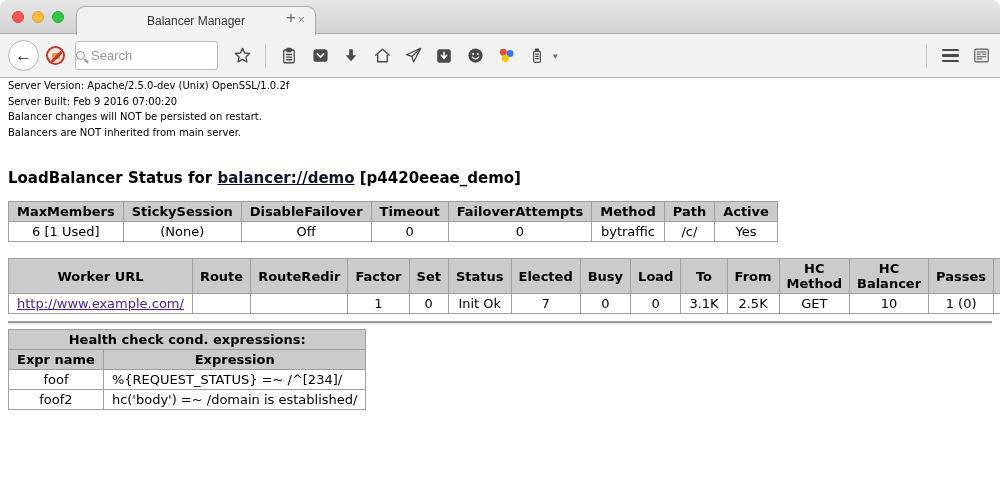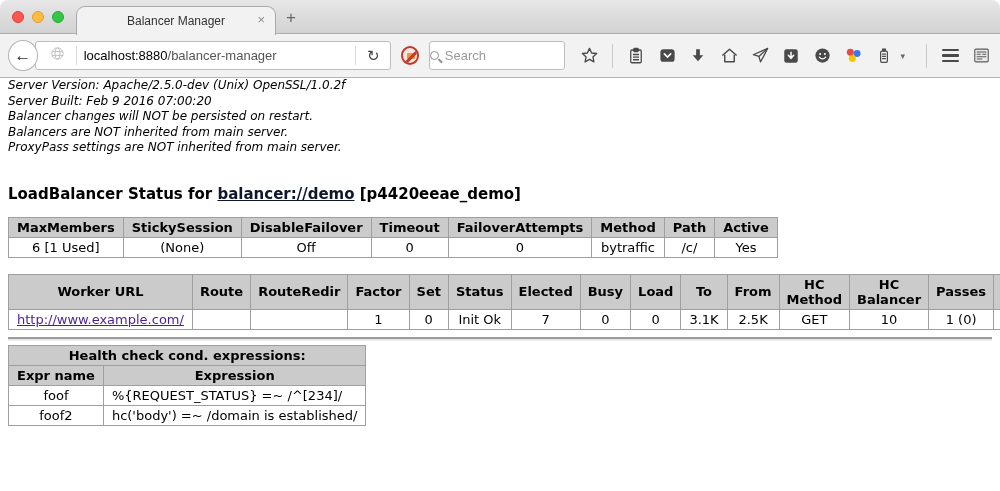--- a/index.html
+++ b/index.html
@@ -13,21 +13,21 @@
 
   
   .titlebar { height:34px; flex:0 0 34px; position:relative;
               background:linear-gradient(#e7e7e7,#d2d2d2);
               border-bottom:1px solid #aeaeae; }
   .traffic { position:absolute; top:11px; left:12px; display:flex; gap:8px; }
   .light { width:12px; height:12px; border-radius:50%; }
   .light.red    { background:#fc5753; border:1px solid #df3e38; }
   .light.yellow { background:#fdbc40; border:1px solid #de9f34; }
   .light.green  { background:#33c748; border:1px solid #27aa35; }
-  .tab { position:absolute; left:76px; top:6px; width:200px; height:29px;
+  .tab { position:absolute; left:76px; top:6px; width:240px; height:29px;
          background:#f2f2f2; border:1px solid #a9a9a9; border-bottom:none;
          border-radius:9px 9px 0 0; display:flex; align-items:center;
          justify-content:center; font-size:12px; color:#333; }
   .tab-title { font-weight:400; }
   .tab-close { position:absolute; right:10px; top:6px; color:#8a8a8a; font-size:13px;
                line-height:14px; cursor:default; }
   .newtab { position:absolute; left:286px; top:8px; font-size:17px; color:#666; }
 
   
   .navbar { height:44px; flex:0 0 44px; background:#f2f2f2; border-bottom:1px solid #b6b6b6;
@@ -64,21 +64,21 @@
   .tb-sep { width:1px; height:24px; background:#c9c9c9; margin:0 3px; }
   .caret { font-size:9px; color:#666; margin-left:-4px; }
   .spacer { flex:1; }
   .burger { display:flex; flex-direction:column; gap:3px; }
   .burger span { display:block; width:17px; height:2.5px; background:#4a4a4a; border-radius:1px; }
 
   
   .content { flex:1; background:#fff; padding:0 8px; overflow:hidden;
              font-family:"DejaVu Sans", sans-serif; color:#000; }
   h1.page-title { font-size:24px; font-weight:bold; margin:25px 0 16px; letter-spacing:0; }
-  .info p { font-size:12px; line-height:15.5px;font-style:italic; }
+  .info p { font-size:10px; line-height:15.5px; }
   .status-heading { margin:29px 0 14px; font-size:15px; font-weight:bold; }
   .status-heading a { color:#0f172a; }
   table { border-collapse:collapse; font-size:13px; }
   table, th, td { border:1px solid #9f9f9f; }
   table { border-color:#7d7d7d; }
   th { background:#cbcbcb; font-weight:bold; padding:2px 8px; text-align:center; }
   td { padding:2px 8px; text-align:center; background:#fff; }
   td.left, th.caption { text-align:left; }
   th.caption { text-align:center; }
   td a { color:#4c1d95; }
@@ -105,33 +105,20 @@
     </div>
     <div class="tab">
       <span class="tab-title">Balancer Manager</span>
       <span class="tab-close">×</span>
     </div>
     <div class="newtab">+</div>
   </div>
 
   <div class="navbar">
     <div class="back-btn">←</div>
-    <div class="url-field">
-      <span class="globe">
-        <svg width="15" height="15" viewBox="0 0 24 24" fill="none" stroke="#8a8a8a" stroke-width="1.6">
-          <circle cx="12" cy="12" r="9"></circle>
-            <ellipse cx="12" cy="12" rx="4" ry="9"></ellipse>
-          <path d="M3.5 9h17M3.5 15h17"></path>
-        </svg>
-      </span>
-      <span class="field-sep"></span>
-      <span class="url-text"><span class="url-domain">localhost:8880</span><span class="url-path">/balancer-manager</span></span>
-      <span class="field-sep"></span>
-      <span class="reload">↻</span>
-    </div>
     <div class="blocked"></div>
     <div class="search-field">
       <span class="mag"></span>
       <input placeholder="Search" style="">
     </div>
 
     <div class="tools">
       <span class="tool">
         <svg width="19" height="19" viewBox="0 0 24 24" fill="none" stroke="#4a4a4a" stroke-width="1.7" stroke-linejoin="round">
           <path d="M12 3l2.7 5.8 6.3.7-4.7 4.3 1.3 6.2-5.6-3.2-5.6 3.2 1.3-6.2L3 9.5l6.3-.7z"></path>
@@ -213,21 +200,20 @@
     </div>
   </div>
 
   <div class="content">
 
     <div class="info">
       <p>Server Version: Apache/2.5.0-dev (Unix) OpenSSL/1.0.2f</p>
       <p>Server Built: Feb 9 2016 07:00:20</p>
       <p>Balancer changes will NOT be persisted on restart.</p>
       <p>Balancers are NOT inherited from main server.</p>
-      <p>ProxyPass settings are NOT inherited from main server.</p>
     </div>
 
     <div class="status-heading"><span>LoadBalancer Status for </span><a href="#">balancer://demo</a><span> [p4420eeae_demo]</span></div>
 
     <table class="balancer-table">
       <tbody>
           <tr>
         <th>MaxMembers</th>
         <th>StickySession</th>
         <th>DisableFailover</th>

